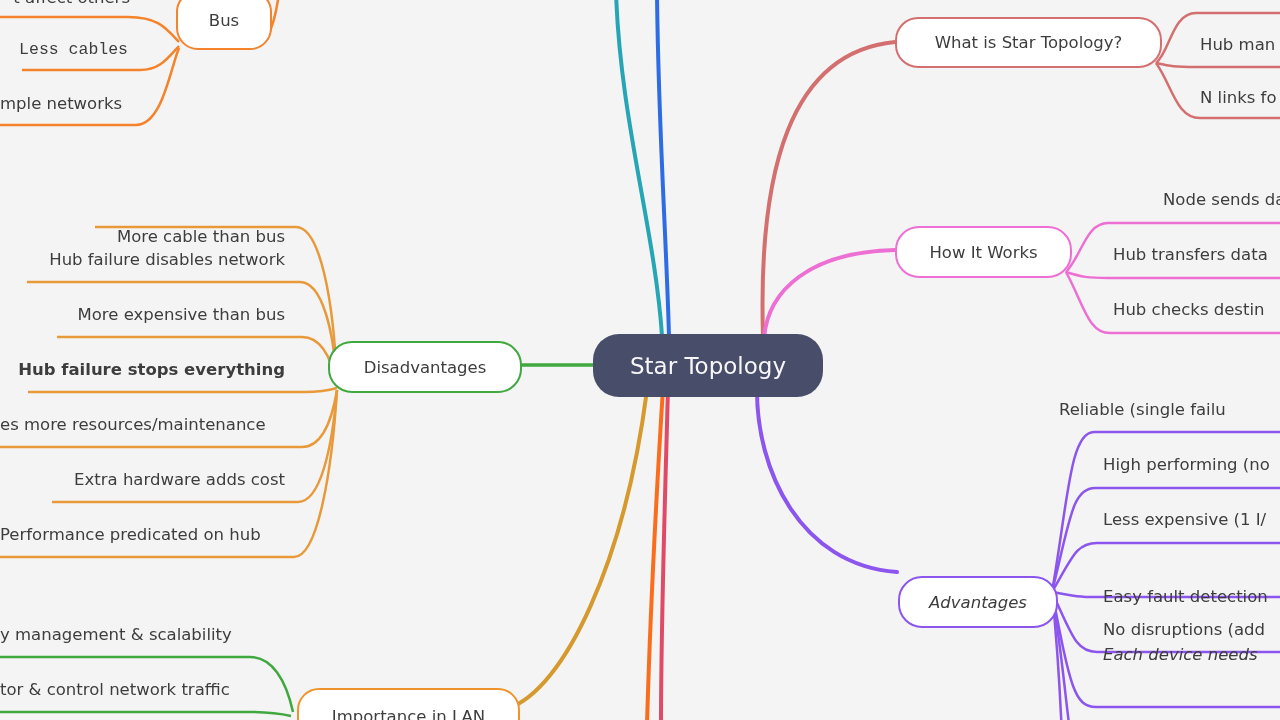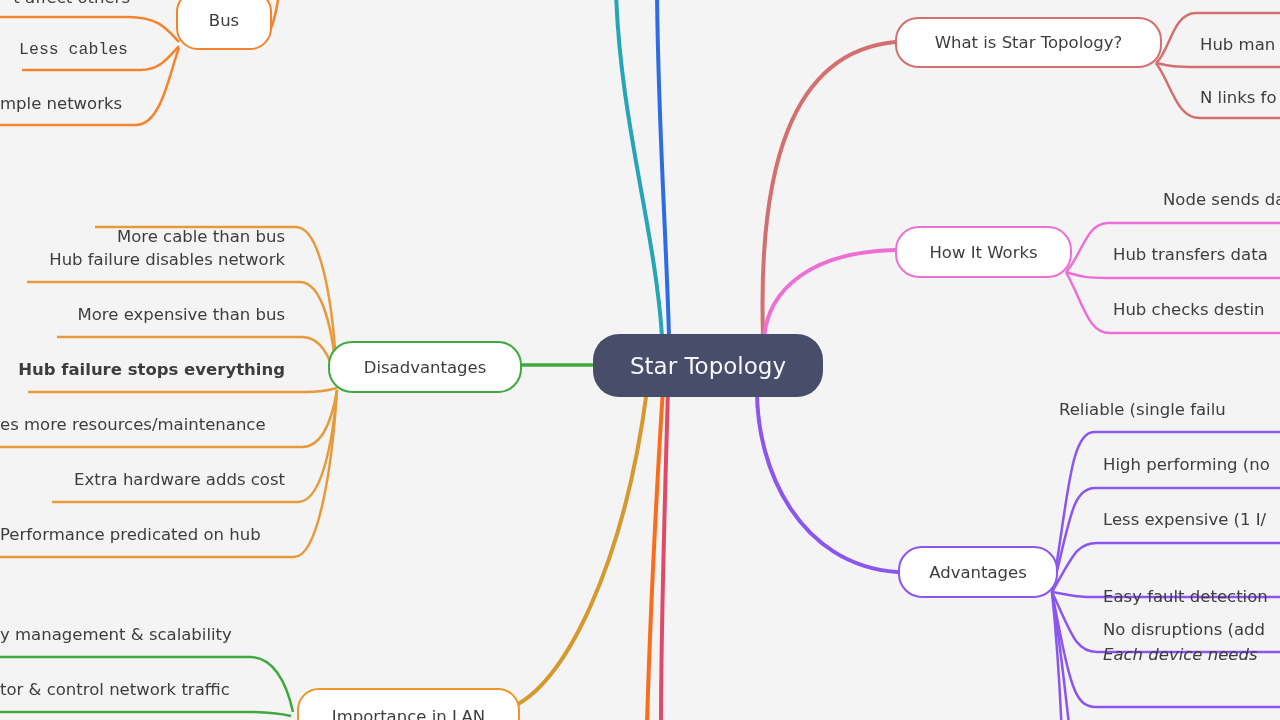--- a/index.html
+++ b/index.html
@@ -79,21 +79,21 @@
 </div>
 
 <div class="pill" style="left:895px;top:17px;width:263px;height:47px;border-color:var(--salmon);border-radius:23px;">
   <span>What is Star Topology?</span>
 </div>
 
 <div class="pill" style="left:895px;top:226px;width:173px;height:48px;border-color:var(--pink);">
   <span>How It Works</span>
 </div>
 
-<div class="pill" style="left:898px;top:546px;width:156px;height:48px;border-color:var(--purple);">
+<div class="pill" style="left:898px;top:576px;width:156px;height:48px;border-color:var(--purple);font-style:italic;">
   <span>Advantages</span>
 </div>
 
 <div class="pill" style="left:328px;top:341px;width:190px;height:48px;border-color:var(--green);">
   <span>Disadvantages</span>
 </div>
 
 <div class="pill" style="left:297px;top:688px;width:219px;height:52px;border-color:var(--gold);border-radius:22px;">
   <span>Importance in LAN</span>
 </div>

